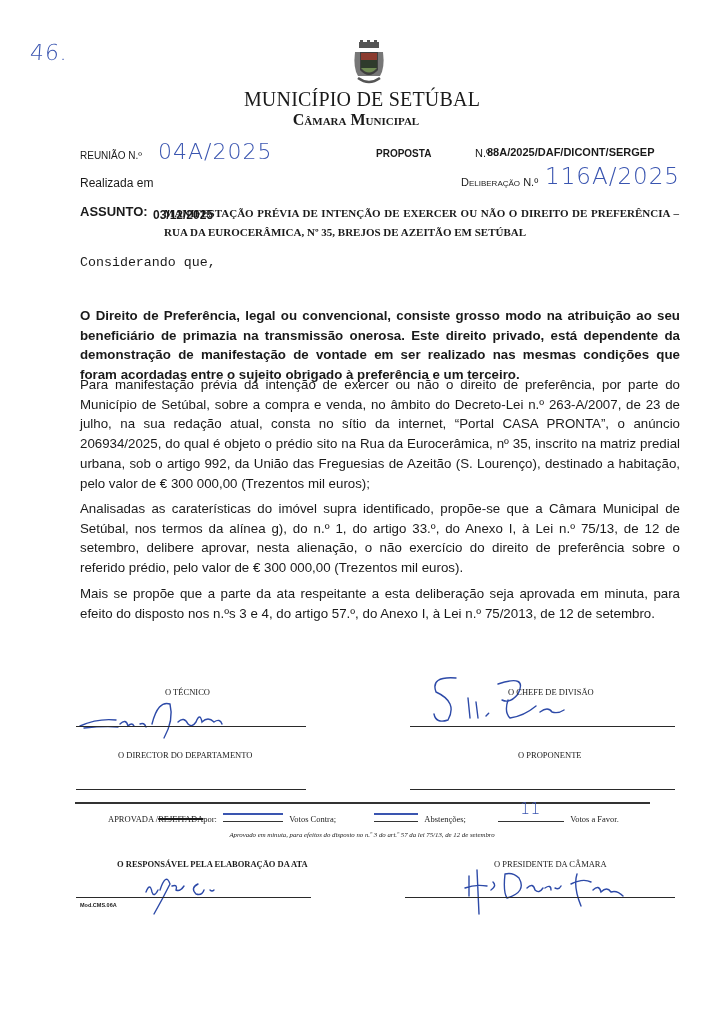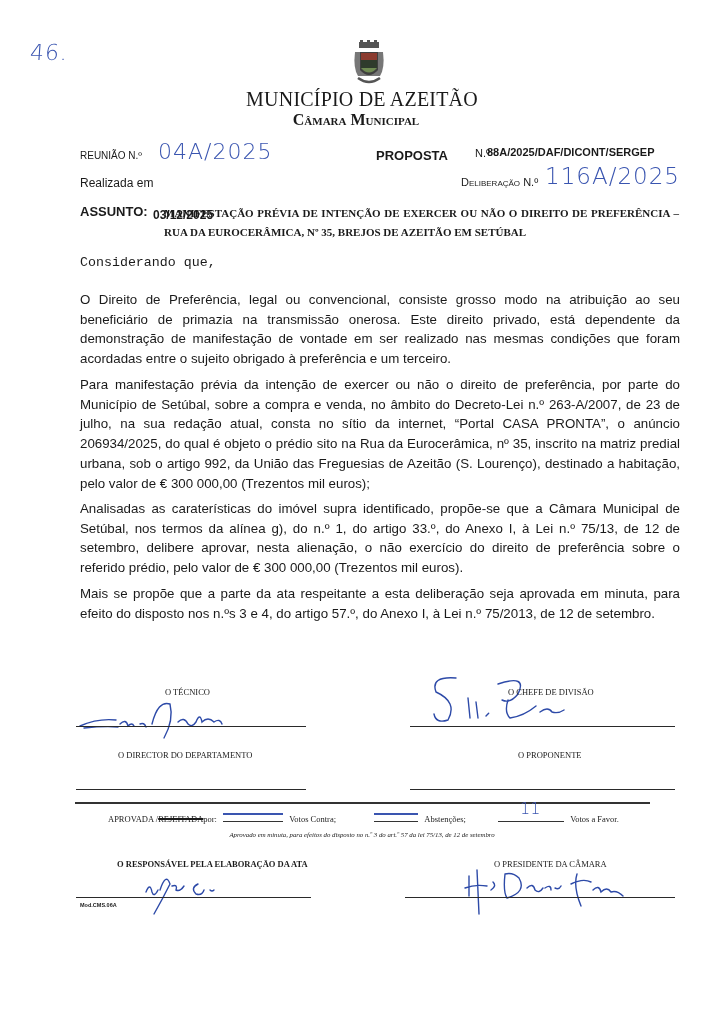--- a/index.html
+++ b/index.html
@@ -10,34 +10,34 @@
   .hand { font-family: "DejaVu Sans", sans-serif; color: #3a55b0; font-weight: 300; }
 
   .page-number { left: 30px; top: 40px; font-size: 22px; letter-spacing: 1px; transform: skewX(-4deg); }
 
   .crest { left: 352px; top: 40px; width: 34px; height: 48px; }
 
   .muni-title { left: 0; width: 724px; top: 88px; text-align: center; font-size: 20px; letter-spacing: 0.2px; }
   .camara { left: 0; width: 712px; top: 111px; text-align: center; font-size: 16px; font-weight: bold; font-variant: small-caps; }
   .reuniao-label { left: 80px; top: 150px; font-size: 10px; }
   .reuniao-val { left: 158px; top: 139px; font-size: 22px; letter-spacing: 1px; }
-  .proposta { left: 340px; top: 148px; font-size: 13px; font-weight: bold; padding-left: 36px; }
+  .proposta { left: 340px; top: 148px; font-size: 10px; font-weight: bold; padding-left: 36px; }
   .prop-no-label { left: 455px; top: 147px; font-size: 11px; padding-left: 20px; }
   .prop-no-val { left: 487px; top: 146px; font-size: 11px; font-weight: bold; }
   .realizada-label { left: 80px; top: 176px; font-size: 12px; }
   .realizada-val { left: 153px; top: 176px; font-size: 12px; font-weight: bold; margin-top: 32px; }
   .delib-label { left: 461px; top: 176px; font-size: 11px; font-variant: small-caps; }
   .delib-val { left: 545px; top: 163px; font-size: 23px; letter-spacing: 1px; }
 
   .assunto-label { left: 80px; top: 204px; font-size: 13px; font-weight: bold; }
   .assunto-text { left: 164px; top: 204px; width: 515px; font-size: 11px; font-weight: bold; line-height: 19px; text-align: justify; font-family: Liberation Serif, serif; }
 
   .body-text { left: 80px; width: 600px; font-size: 13.3px; line-height: 19.7px; text-align: justify; }
   .p0 { top: 253px; font-family: Liberation Mono, monospace; }
-  .p1 { top: 290px; }
+  .p1 { top: 306px; font-weight: bold; }
   .p2 { top: 375px; }
   .p3 { top: 499px; }
   .p4 { top: 584px; }
 
   .sig-label { font-size: 8.5px; text-transform: uppercase; }
   .hr { height: 1px; background: #2a2a2a; }
 
   .sig-tecnico-label { left: 165px; top: 687px; }
   .sig-tecnico-line { left: 76px; top: 726px; width: 230px; }
   .sig-dir-label { left: 118px; top: 750px; }
@@ -79,21 +79,21 @@
     <rect x="15" y="0" width="3" height="3" fill="#555"></rect>
     <rect x="22" y="0" width="3" height="3" fill="#555"></rect>
   <path d="M3 12 Q1 28 6 36 L28 36 Q33 28 31 12 Z" fill="#777"></path>
   <path d="M8 12 L26 12 L26 30 Q17 40 8 30 Z" fill="#3f3f3f"></path>
   <rect x="9" y="13" width="16" height="7" fill="#8b3b2f"></rect>
   <rect x="9" y="20" width="16" height="8" fill="#2f3b2c"></rect>
   <path d="M9 28 Q17 37 25 28 Z" fill="#6f8a52"></path>
   <path d="M6 38 Q17 46 28 38" stroke="#555" stroke-width="2.5" fill="none"></path>
 </svg>
 
-<div class="abs serif muni-title">MUNICÍPIO DE AZEITÃO</div>
+<div class="abs serif muni-title">MUNICÍPIO DE SETÚBAL</div>
 <div class="abs serif camara">Câmara Municipal</div>
 
 <div class="abs sans reuniao-label">REUNIÃO N.º</div>
 <div class="abs hand reuniao-val">04A/2025</div>
 <div class="abs sans proposta">PROPOSTA</div>
 <div class="abs sans prop-no-label">N.º</div>
 <div class="abs sans prop-no-val">88A/2025/DAF/DICONT/SERGEP</div>
 <div class="abs sans realizada-label">Realizada em</div>
 <div class="abs sans realizada-val">03/12/2025</div>
 <div class="abs sans delib-label">Deliberação N.º</div>

